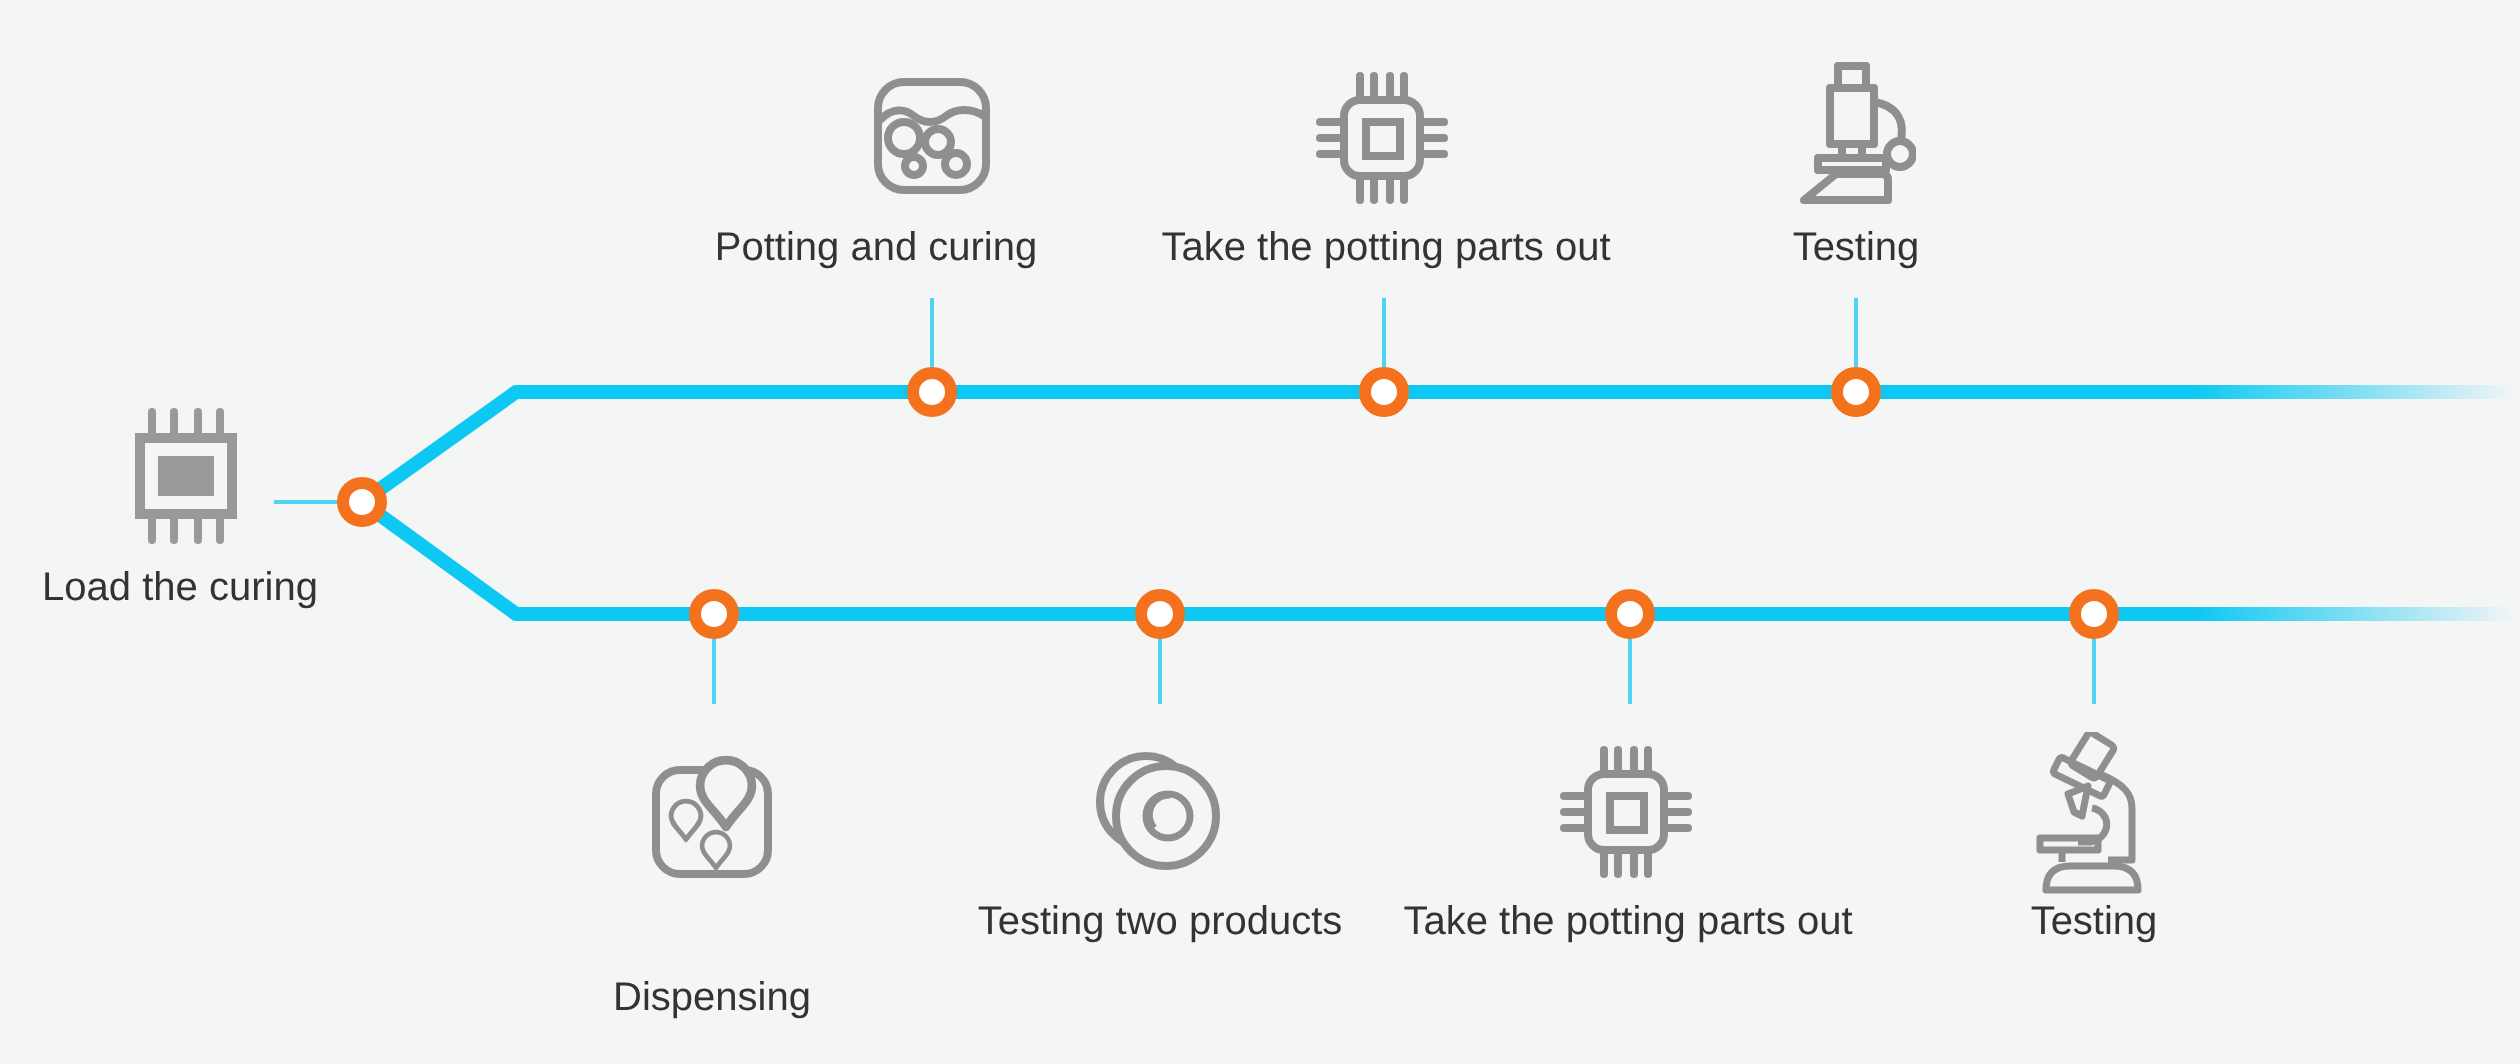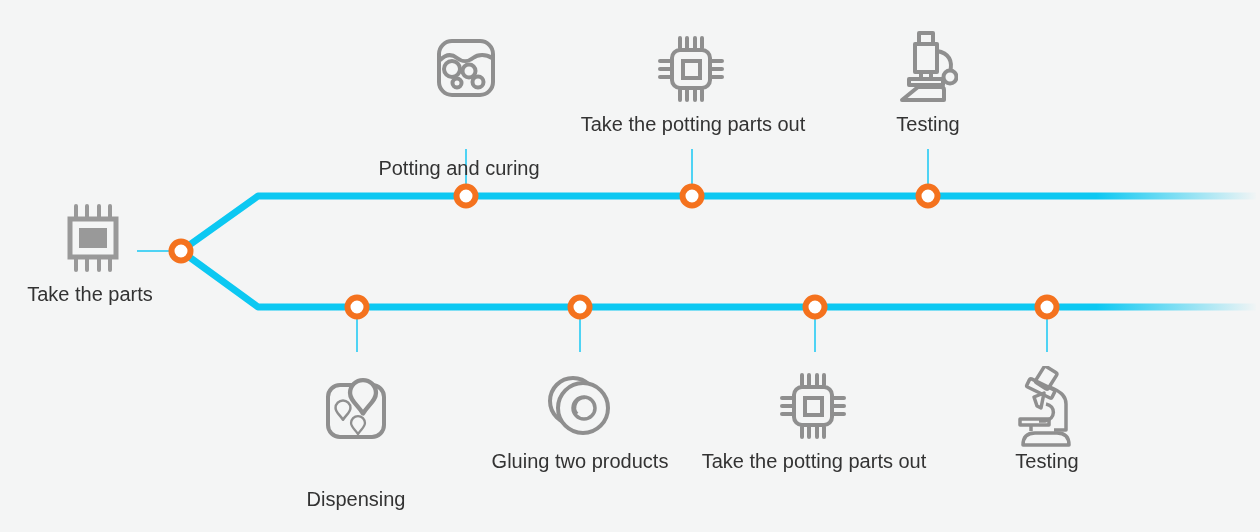--- a/index.html
+++ b/index.html
@@ -86,33 +86,33 @@
       <line x1="34" y1="3" x2="34" y2="15"></line>
         <line x1="45" y1="3" x2="45" y2="15"></line>
       <rect x="5" y="16" width="46" height="38" stroke-width="5"></rect>
       <rect x="14" y="25" width="28" height="20" fill="#999999" stroke="none"></rect>
       <line x1="11" y1="55" x2="11" y2="67"></line>
         <line x1="22" y1="55" x2="22" y2="67"></line>
       <line x1="34" y1="55" x2="34" y2="67"></line>
         <line x1="45" y1="55" x2="45" y2="67"></line>
     </svg>
   </span>
-  <div class="step-label" style="left:90px; top:282px;">Take the parts</div>
+  <div class="step-label" style="left:90px; top:282px;">Load the curing</div>
 
   <span class="icon" style="left:466px; top:68px;">
     <svg width="62" height="62" viewBox="0 0 62 62" fill="none" stroke="currentColor" stroke-width="4" stroke-linecap="round">
       <rect x="4" y="4" width="54" height="54" rx="13"></rect>
       <path d="M5 23 C11 17 17 17 22 21 C27 25 33 25 38 21 C43 17 51 17 57 21"></path>
       <circle cx="17" cy="32" r="8"></circle>
       <circle cx="34" cy="34" r="6.5"></circle>
       <circle cx="22" cy="46" r="4.5"></circle>
       <circle cx="43" cy="45" r="5.5"></circle>
     </svg>
   </span>
-  <div class="step-label" style="left:459px; top:112px;margin-top:44px;">Potting and curing</div>
+  <div class="step-label" style="left:438px; top:112px;">Potting and curing</div>
 
   <span class="icon" style="left:691px; top:69px;">
     <svg width="72" height="72" viewBox="0 0 72 72" fill="none" stroke="currentColor" stroke-width="4" stroke-linecap="round">
       <rect x="17" y="17" width="38" height="38" rx="8"></rect>
       <rect x="28" y="28" width="17" height="17"></rect>
       <line x1="25" y1="5" x2="25" y2="15"></line>
         <line x1="32" y1="5" x2="32" y2="15"></line>
       <line x1="40" y1="5" x2="40" y2="15"></line>
         <line x1="47" y1="5" x2="47" y2="15"></line>
       <line x1="25" y1="57" x2="25" y2="67"></line>
@@ -154,21 +154,21 @@
   <div class="step-label" style="left:356px; top:449px;margin-top:38px;">Dispensing</div>
 
   <span class="icon" style="left:579px; top:406px;">
     <svg width="64" height="64" viewBox="0 0 64 64" fill="none" stroke="currentColor" stroke-width="4">
       <circle cx="26" cy="27" r="23"></circle>
       <circle cx="36" cy="34" r="25" fill="#f4f5f5"></circle>
       <circle cx="37" cy="34" r="11" stroke-width="3.5"></circle>
       <path d="M30 40 A10 10 0 0 1 38 23.5" stroke-width="3.5"></path>
     </svg>
   </span>
-  <div class="step-label" style="left:580px; top:449px;">Gluing two products</div>
+  <div class="step-label" style="left:580px; top:449px;">Testing two products</div>
 
   <span class="icon" style="left:813px; top:406px;">
     <svg width="72" height="72" viewBox="0 0 72 72" fill="none" stroke="currentColor" stroke-width="4" stroke-linecap="round">
       <rect x="17" y="17" width="38" height="38" rx="8"></rect>
       <rect x="28" y="28" width="17" height="17"></rect>
       <line x1="25" y1="5" x2="25" y2="15"></line>
         <line x1="32" y1="5" x2="32" y2="15"></line>
       <line x1="40" y1="5" x2="40" y2="15"></line>
         <line x1="47" y1="5" x2="47" y2="15"></line>
       <line x1="25" y1="57" x2="25" y2="67"></line>

